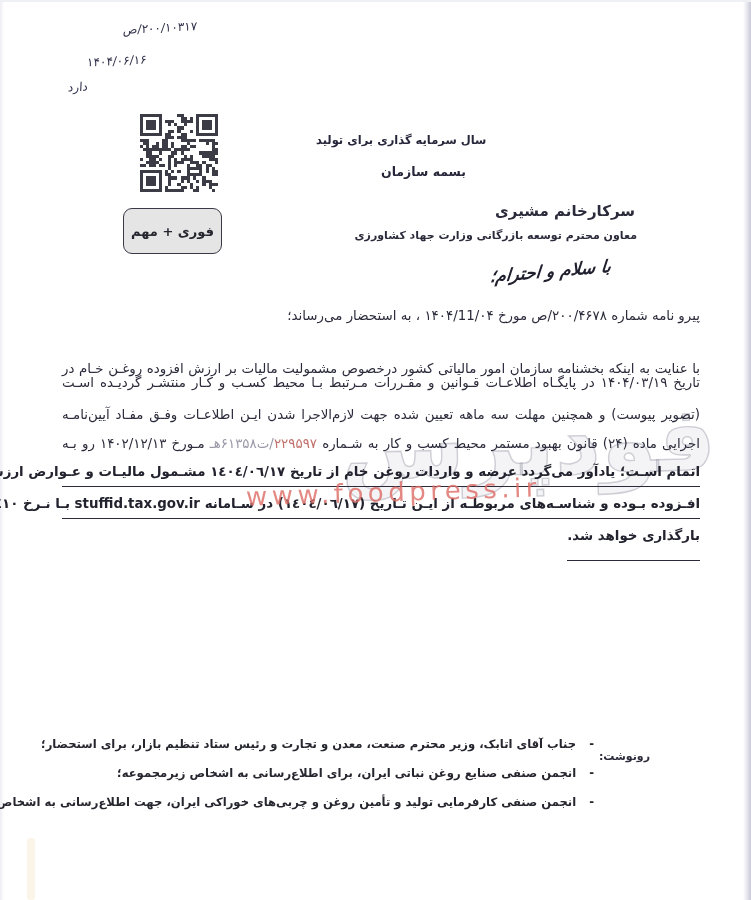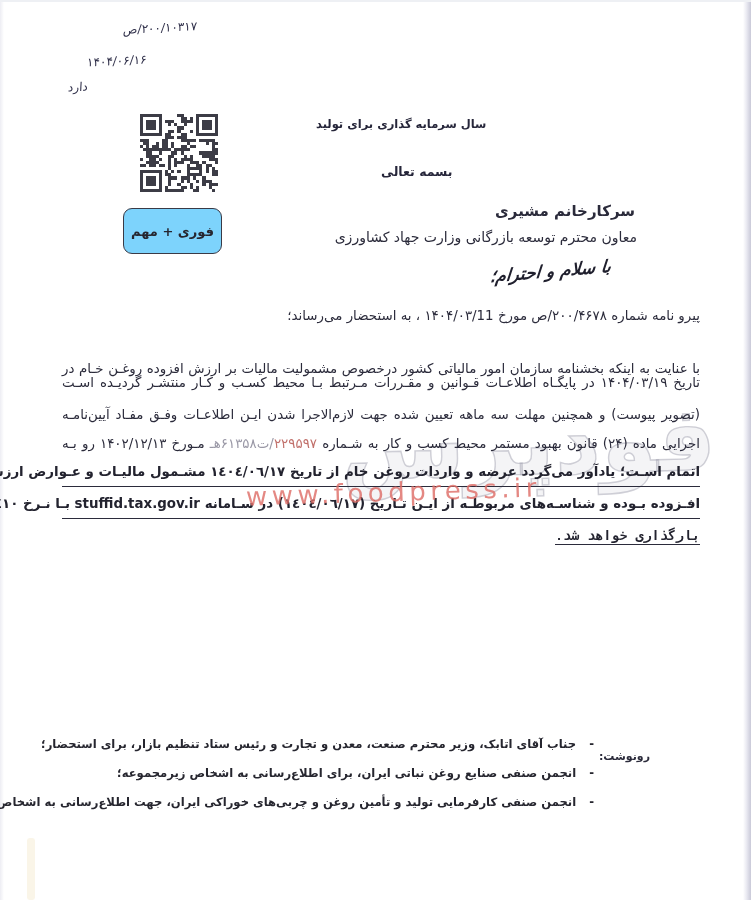--- a/index.html
+++ b/index.html
@@ -23,41 +23,41 @@
   .meta-number{top:21px;  right:554px;}
   .meta-date  {top:54px;  right:604px;}
   .meta-attach{top:80px;  right:663px;}
 
   .qr{position:absolute; left:137px; top:114px; width:84px; height:78px;}
   .qr svg{shape-rendering:crispEdges;}
 
   .stamp{position:absolute; left:123px; top:208px; width:97px; height:44px;
     border:1.6px solid #3a3a46; border-radius:9px;
     display:flex; align-items:center; justify-content:center;
-    font-weight:bold; font-size:13px; color:#26262f; background:#7dd3fc;}
-
-  .slogan{position:absolute; left:316px; top:117px; font-weight:bold; font-size:11.5px; color:#26263a; white-space:nowrap;}
+    font-weight:bold; font-size:13px; color:#26262f; background:#e5e5e5;}
+
+  .slogan{position:absolute; left:316px; top:133px; font-weight:bold; font-size:11.5px; color:#26263a; white-space:nowrap;}
   .bismillah{position:absolute; left:381px; top:164px; font-weight:bold; font-size:12.5px; color:#26263a; white-space:nowrap;}
 
   .recipient-name {position:absolute; right:116px; top:202px; font-weight:bold; font-size:15px; white-space:nowrap;}
-  .recipient-title{position:absolute; right:114px; top:229px; font-weight:normal; font-size:14px; white-space:nowrap;}
+  .recipient-title{position:absolute; right:114px; top:229px; font-weight:bold; font-size:11px; white-space:nowrap;}
   .salutation{position:absolute; right:140px; top:261px; font-size:17px; font-style:italic; font-weight:600;
     transform:rotate(-5deg) skewX(-10deg); color:#20202e; white-space:nowrap;}
 
   
   .bline{position:absolute; left:62px; width:638px; font-size:13.4px; line-height:20px;
     text-align:justify; text-align-last:justify; color:#2b2b3b; white-space:nowrap;}
   .bline.start{text-align:right; text-align-last:right;}
   .bline.strong{font-weight:bold; color:#23232f;}
   .bline.uline{border-bottom:1.5px solid #2b2b3b; padding-bottom:4px;}
   .l1{top:306px;} .l2{top:359px;} .l3{top:373px;} .l4{top:405px;}
   .l5{top:434px;} .l6{top:462px;} .l7{top:494px;} .l8{top:526px;}
   .ref-red{color:#c1706b;}
   .ref-gray{color:#9a98a6;}
-  .u-span{border-bottom:1.5px solid #2b2b3b; padding-bottom:0;font-family:Liberation Mono, monospace;}
+  .u-span{border-bottom:1.5px solid #2b2b3b; padding-bottom:17px;}
 
   
   .wm-logo{position:absolute; left:292px; top:396px; width:424px; font-size:90px; font-weight:bold;
     white-space:nowrap; letter-spacing:6px; line-height:96px;
     color:rgba(172,172,188,0.13); -webkit-text-stroke:1.4px rgba(163,163,178,0.5);
     transform:rotate(-1.5deg); pointer-events:none;}
   .wm-site{position:absolute; left:246px; top:477px; direction:ltr; white-space:nowrap;
     font-size:26px; letter-spacing:4.5px; font-weight:500;
     color:rgba(222,110,104,0.82); transform:rotate(-1.8deg); pointer-events:none;}
 
@@ -393,29 +393,29 @@
         <rect x="18" y="24" width="1" height="1"></rect>
         <rect x="23" y="24" width="1" height="1"></rect>
       </svg>
   </div>
 
   <div class="stamp">
     <span>فوری + مهم</span>
   </div>
 
   <div class="slogan">سال سرمایه گذاری برای تولید</div>
-  <div class="bismillah">بسمه تعالی</div>
+  <div class="bismillah">بسمه سازمان</div>
 
   <div class="recipient-name">سرکارخانم مشیری</div>
   <div class="recipient-title">معاون محترم توسعه بازرگانی وزارت جهاد کشاورزی</div>
   <div class="salutation">با سلام و احترام؛</div>
 
   <div class="wm-logo">فودپرس</div>
 
-  <div class="bline start l1">پیرو نامه شماره ۲۰۰/۴۶۷۸/ص مورخ ۱۴۰۴/۰۳/11 ، به استحضار می‌رساند؛</div>
+  <div class="bline start l1">پیرو نامه شماره ۲۰۰/۴۶۷۸/ص مورخ ۱۴۰۴/11/۰۴ ، به استحضار می‌رساند؛</div>
   <div class="bline l2">با عنایت به اینکه بخشنامه سازمان امور مالیاتی کشور درخصوص مشمولیت مالیات بر ارزش افزوده روغـن خـام در</div>
   <div class="bline l3">تاریخ ۱۴۰۴/۰۳/۱۹ در پایگـاه اطلاعـات قـوانین و مقـررات مـرتبط بـا محیط کسـب و کـار منتشـر گردیـده اسـت</div>
   <div class="bline l4">(تصویر پیوست) و همچنین مهلت سه ماهه تعیین شده جهت لازم‌الاجرا شدن ایـن اطلاعـات وفـق مفـاد آیین‌نامـه</div>
   <div class="bline l5"><span>اجرایی ماده (۲۴) قانون بهبود مستمر محیط کسب و کار به شـماره </span><span class="ref-red">۲۲۹۵۹۷</span><span class="ref-gray">/ت۶۱۳۵۸هـ</span><span> مـورخ ۱۴۰۲/۱۲/۱۳ رو بـه</span></div>
   <div class="bline strong uline l6">اتمام اسـت؛ یادآور می‌گردد عرضه و واردات روغن خام از تاریخ ١٤٠٤/٠٦/١٧ مشـمول مالیـات و عـوارض ارزش</div>
   <div class="bline strong uline l7">افـزوده بـوده و شناسـه‌های مربوطـه از ایـن تـاریخ (١٤٠٤/٠٦/١٧) در سـامانه stuffid.tax.gov.ir بـا نـرخ ١٠٪</div>
   <div class="bline start strong l8"><span class="u-span">بارگذاری خواهد شد.</span></div>
 
   <div class="wm-site">www.foodpress.ir</div>
 

